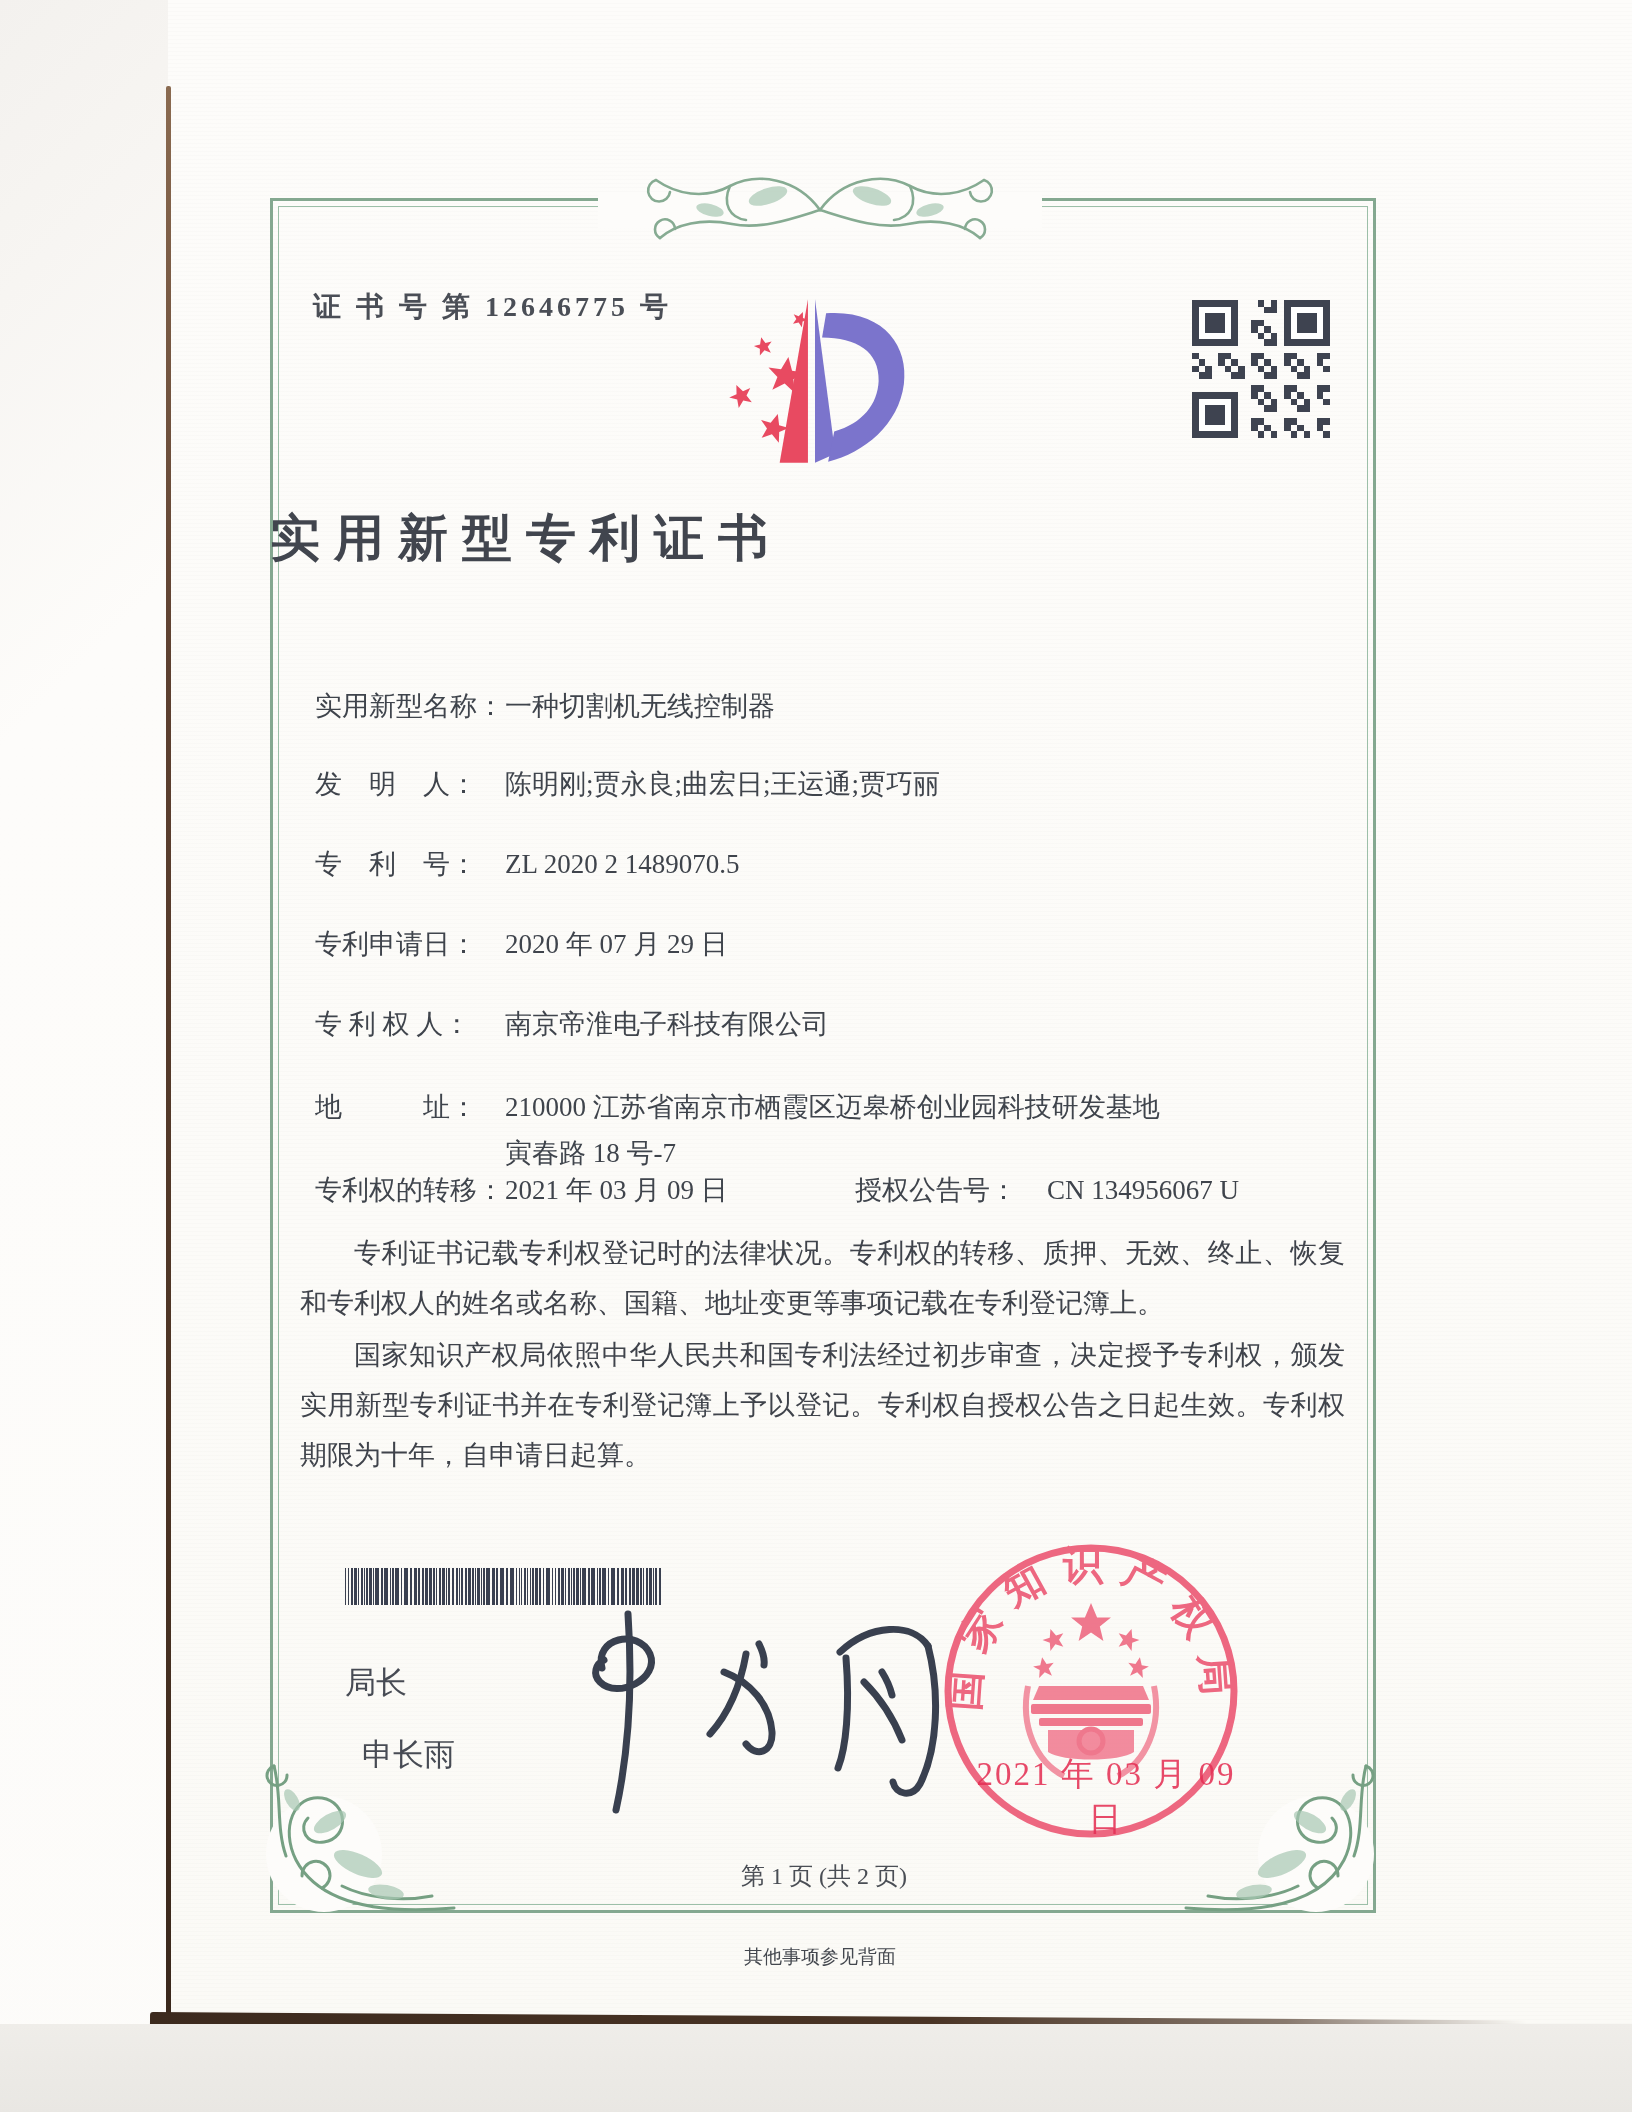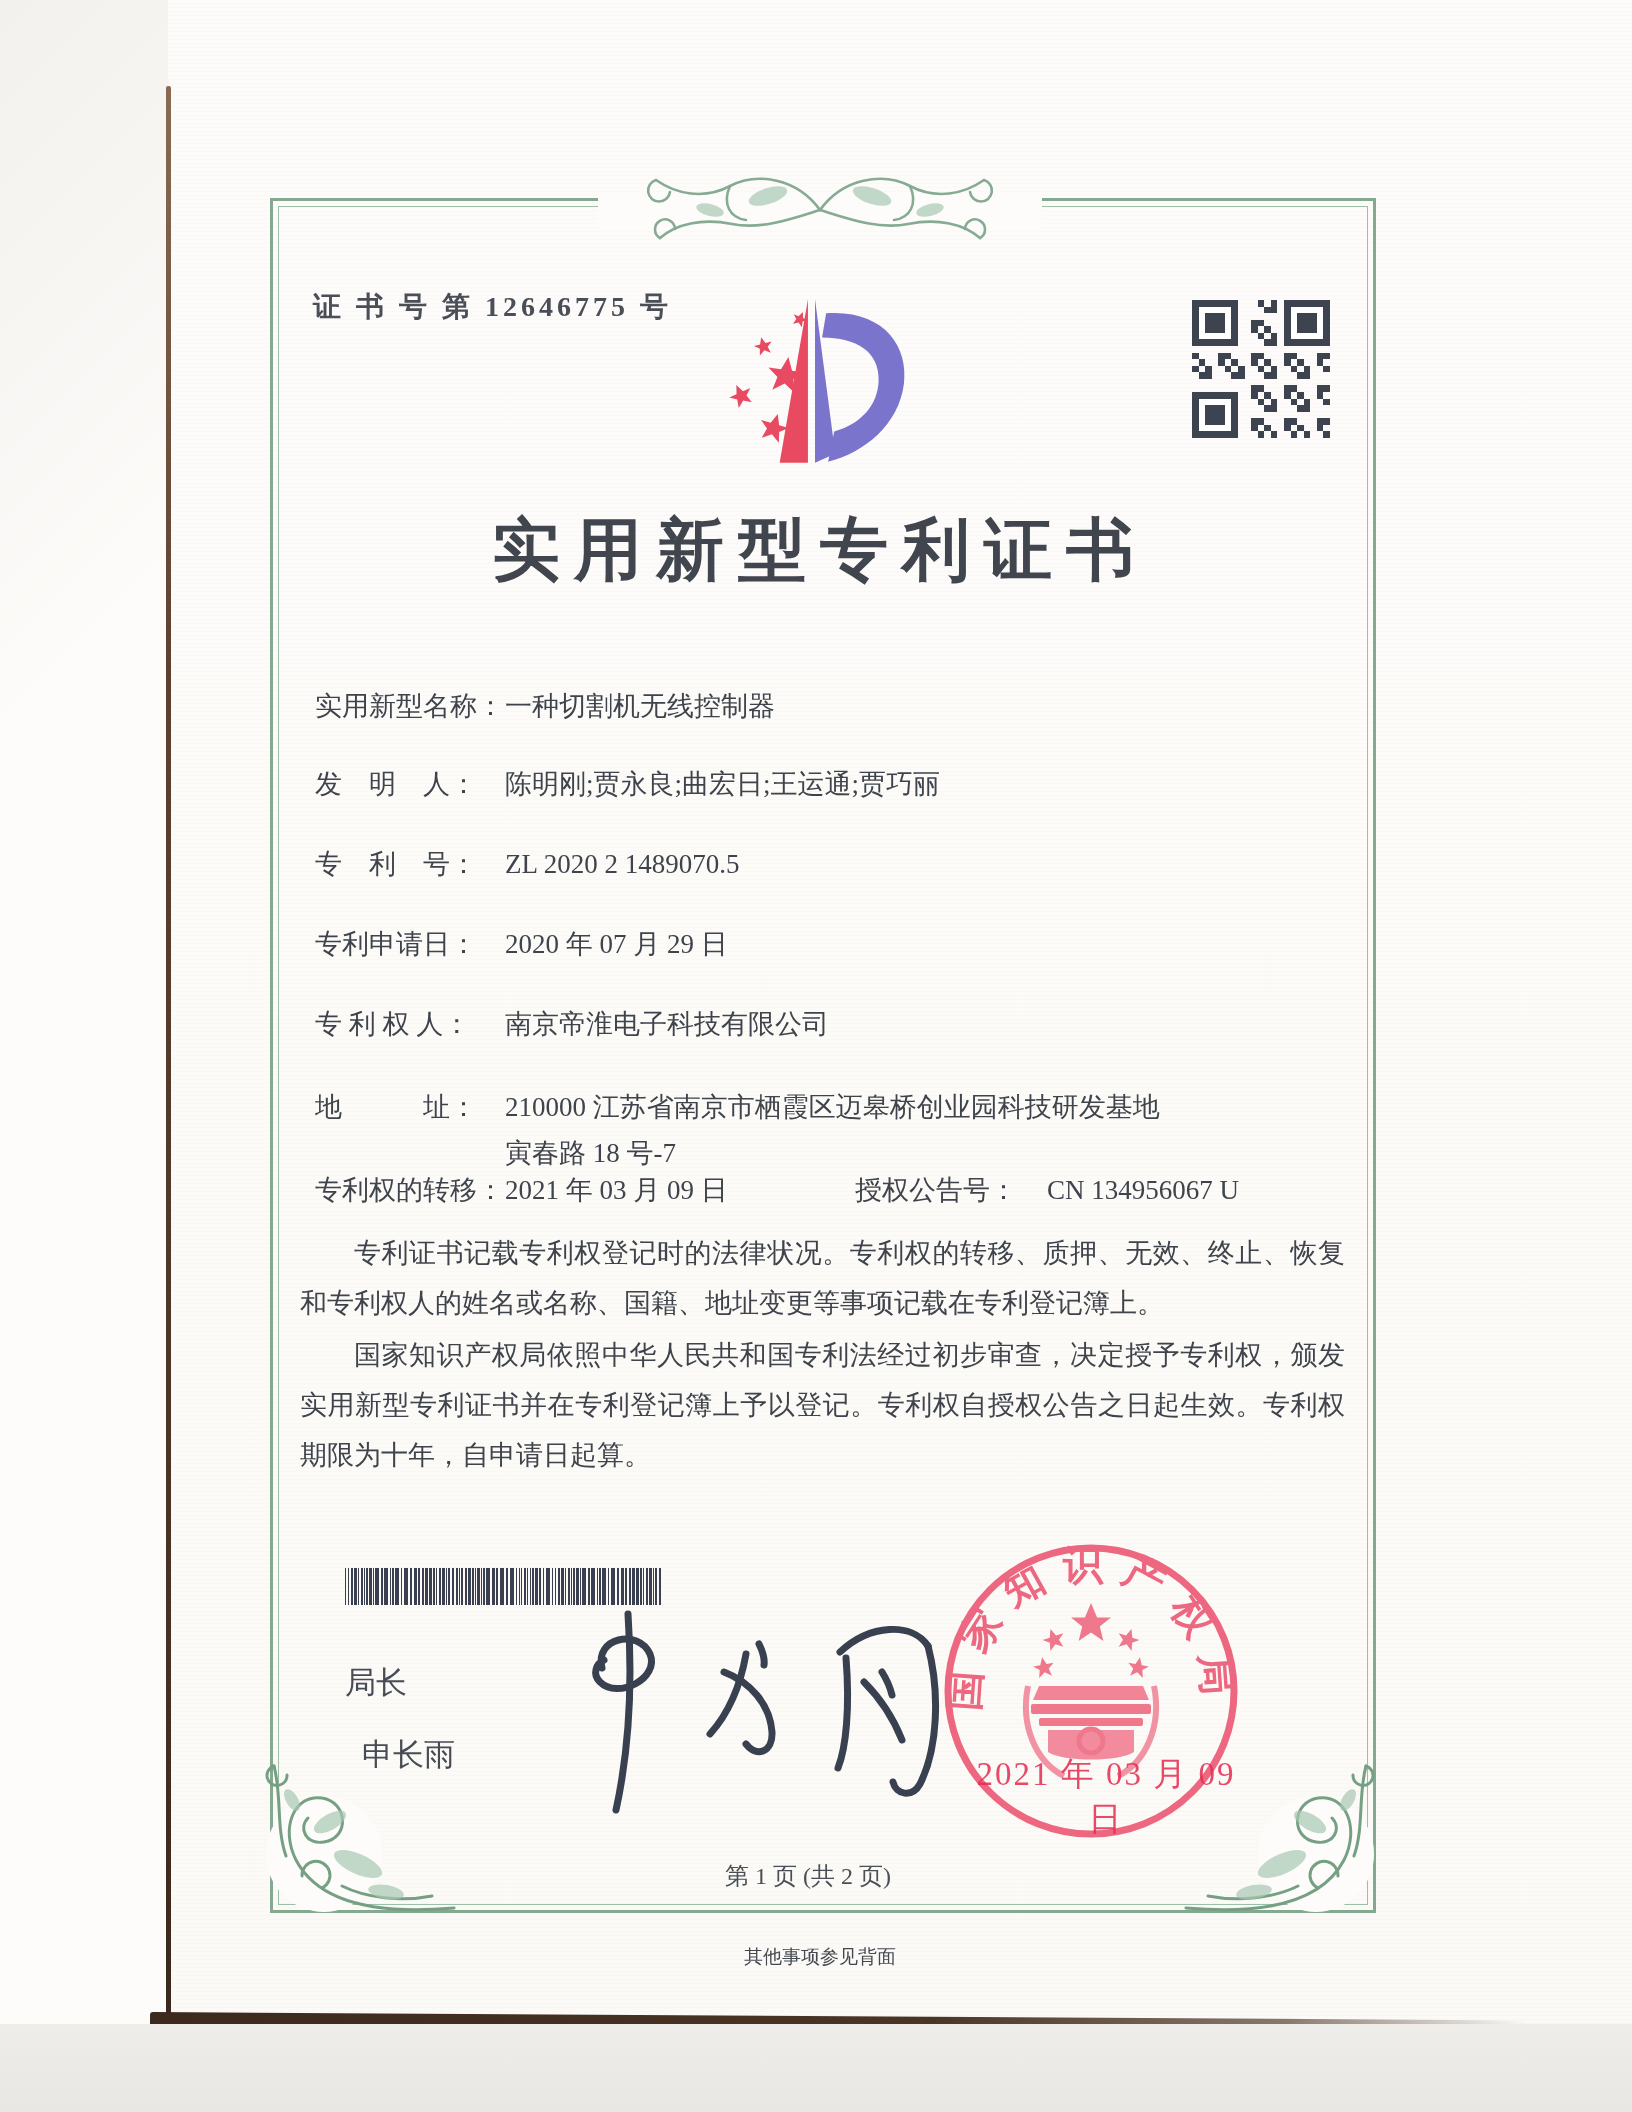--- a/index.html
+++ b/index.html
@@ -18,21 +18,21 @@
   .below-edge{position:absolute;left:0;top:2024px;width:1632px;height:88px;
     background:linear-gradient(180deg,#efede9,#e9e7e3);}
 
   
   .frame{position:absolute;left:270px;top:198px;width:1100px;height:1709px;
     border:3.5px solid #84a890;}
   .frame-inner{position:absolute;inset:5px;border:1.5px solid #9cbfa8;}
 
   .txt{position:absolute;color:#3f444c;}
   .cert-number{left:313px;top:288px;font-size:28px;letter-spacing:4px;color:#4a4e56;font-weight:bold;}
-  .title{left:270px;top:505px;width:1100px;text-align:center;font-size:68px;
+  .title{left:270px;top:505px;width:1100px;text-align:left;font-size:50px;
     font-weight:600;letter-spacing:14px;color:#41454e;}
 
   .row{left:315px;width:1045px;font-size:27px;line-height:36px;white-space:nowrap;}
   .row .lbl{display:inline-block;width:190px;white-space:pre;vertical-align:top;}
   .row .val{display:inline-block;vertical-align:top;white-space:pre;}
   .row .val .v2{line-height:46px;}
   .grant-row .g{position:absolute;top:0;white-space:pre;}
 
   .paras{left:300px;top:1228px;width:1045px;font-size:27px;line-height:50px;
     text-align:justify;color:#3f434b;}
@@ -41,21 +41,21 @@
 
   .barcode{position:absolute;left:345px;top:1568px;width:322px;height:37px;}
   .signer-title{left:345px;top:1662px;font-size:31px;color:#474b54;font-family:"Liberation Sans","DejaVu Sans",sans-serif;}
   .signer-name{left:345px;top:1734px;font-size:31px;color:#474b54;font-family:"Liberation Sans","DejaVu Sans",sans-serif;margin-left:17px;}
   .signature{position:absolute;left:540px;top:1596px;width:470px;height:240px;}
 
   .seal{position:absolute;left:936px;top:1536px;width:310px;height:310px;}
   .seal-date{position:absolute;left:956px;top:1752px;width:300px;text-align:center;
     font-size:33px;color:rgba(228,48,84,.88);letter-spacing:2px;}
 
-  .page-num{left:258px;top:1860px;width:1100px;text-align:center;font-size:24px;color:#4a4e55;}
+  .page-num{left:274px;top:1860px;width:1100px;text-align:center;font-size:24px;color:#4a4e55;}
   .back-note{left:270px;top:1944px;width:1100px;text-align:center;font-size:19px;color:#44484f;}
 
   .logo{position:absolute;left:713px;top:290px;width:202px;height:184px;}
   .qr{position:absolute;left:1192px;top:300px;width:138px;height:138px;}
 
   .orn{position:absolute;}
   .orn-top{left:572px;top:158px;width:496px;height:100px;}
   .orn-bl{left:246px;top:1736px;width:214px;height:196px;}
   .orn-br{left:1180px;top:1736px;width:214px;height:196px;transform:scaleX(-1);}
 </style>

